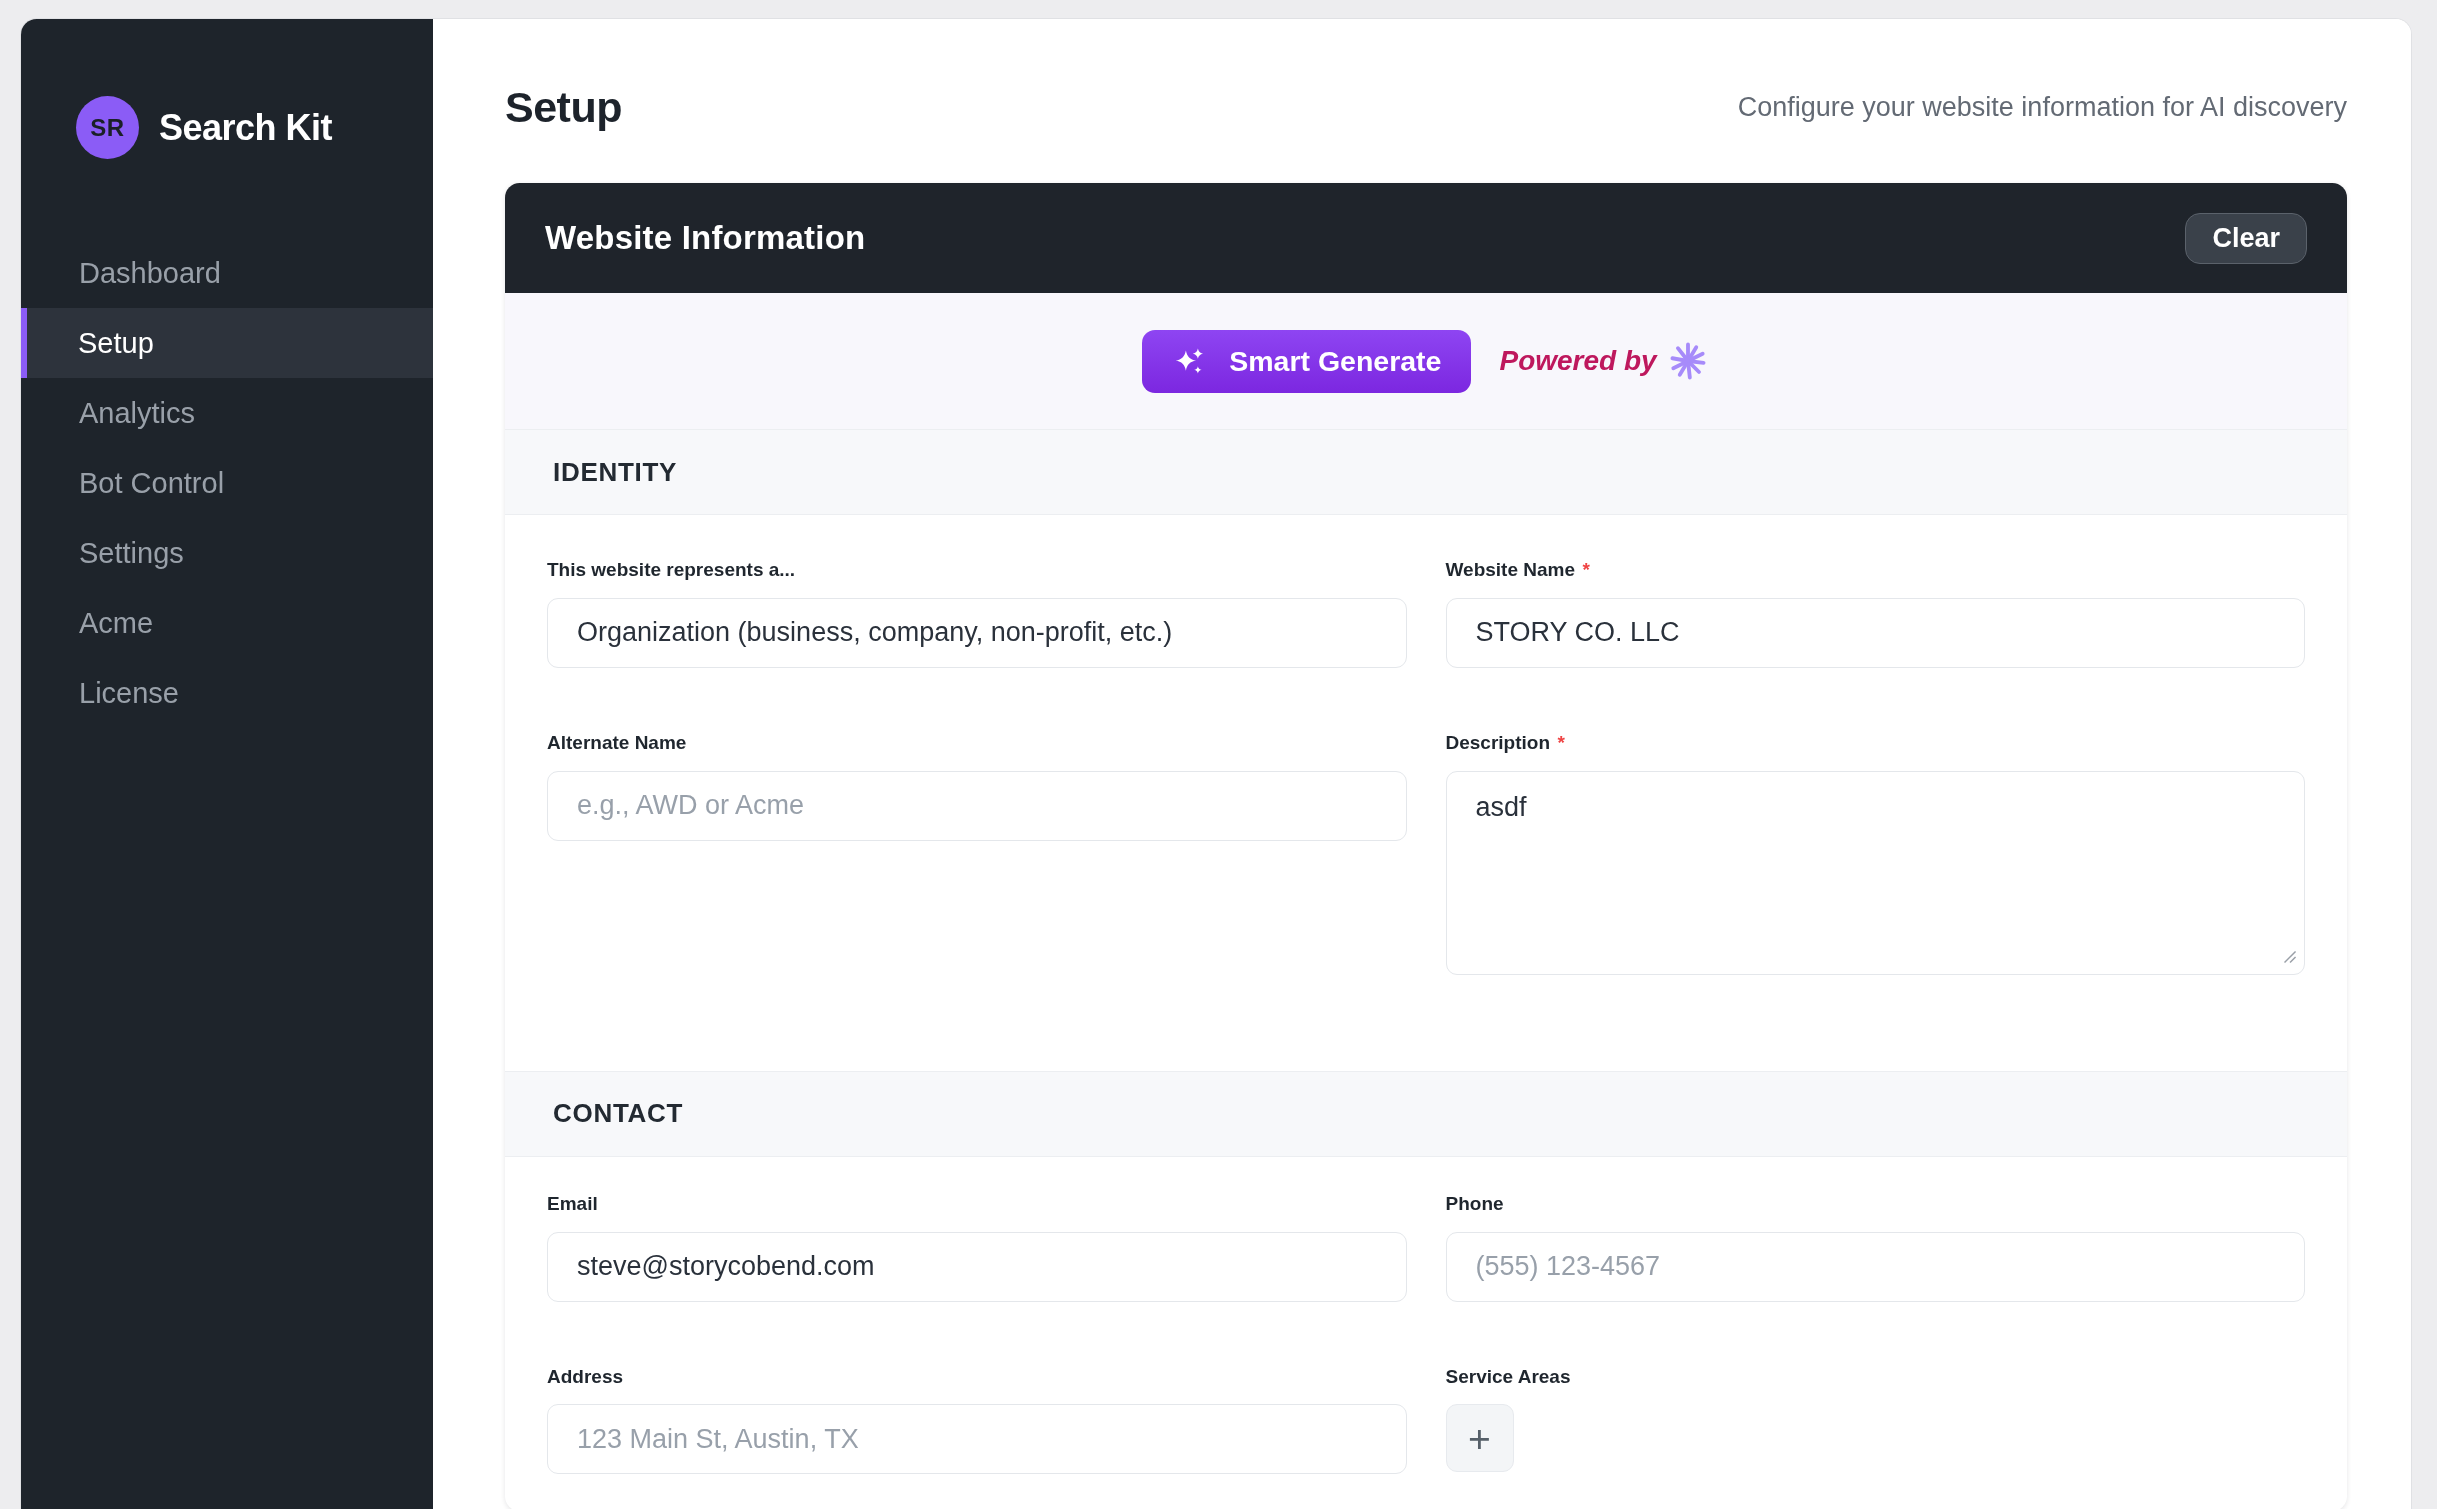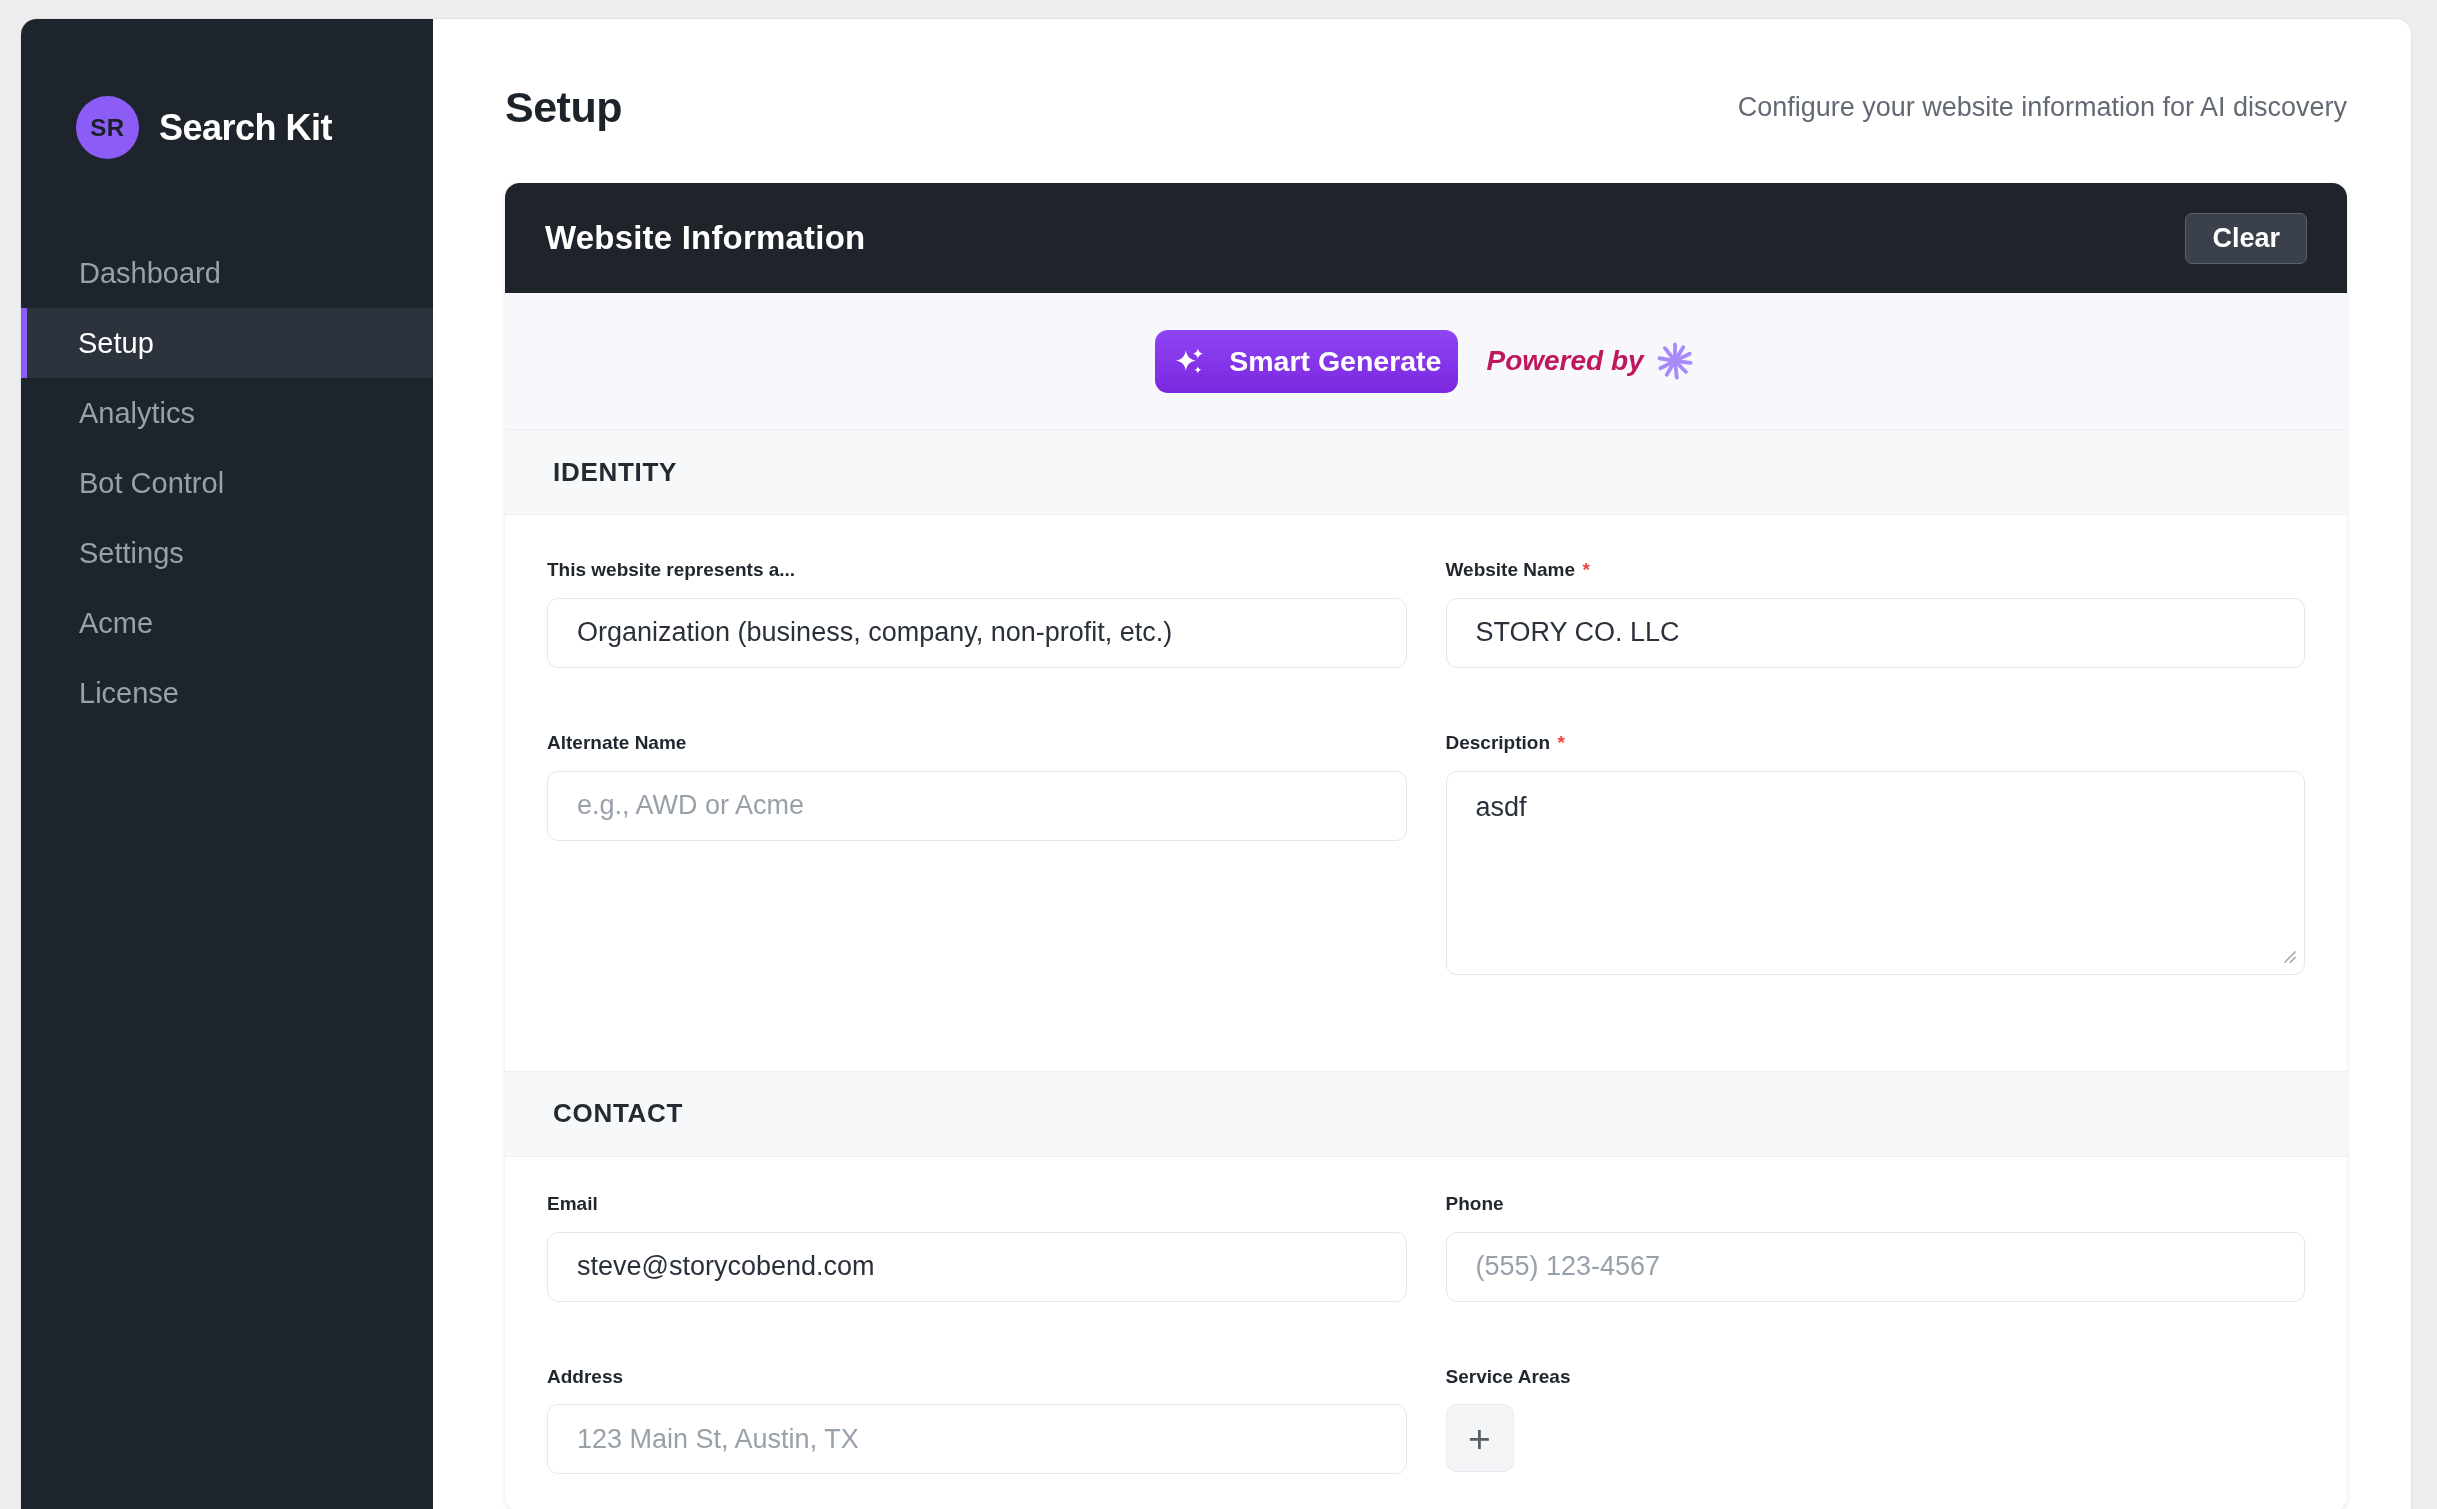--- a/index.html
+++ b/index.html
@@ -67,31 +67,31 @@
   }
   .card-header {
     background:#1f242b; height:110px;
     display:flex; align-items:center; justify-content:space-between;
     padding:8px 40px;
   }
   .card-title { font-size:33px; font-weight:700; color:#ffffff; letter-spacing:0.2px; }
   .clear-btn {
     background:#3a414a;
     border:1.8px solid #5b626b;
-    border-radius:7px;
+    border-radius:15px;
     color:#ffffff; font-size:27px; font-weight:700;
     padding:9.2px 26px;
     font-family:inherit; cursor:pointer;
   }
   .ai-row {
     background:#f8f7fc; height:136px;
     display:flex; align-items:center; justify-content:center; gap:28px;
   }
   .smart-btn {
-    height:63px; padding:0 17px;
+    height:63px; padding:0 30px;
     border:none; border-radius:13px;
     background:linear-gradient(180deg,#8e45f2 0%,#7c27e0 100%);
     color:#ffffff; font-size:28.5px; font-weight:700;
     display:flex; align-items:center; gap:20px;
     font-family:inherit; cursor:pointer;
   }
   .powered {
     display:flex; align-items:center; gap:9.2px;
     font-size:28px; font-style:italic; font-weight:600; color:#be185d;
   }

